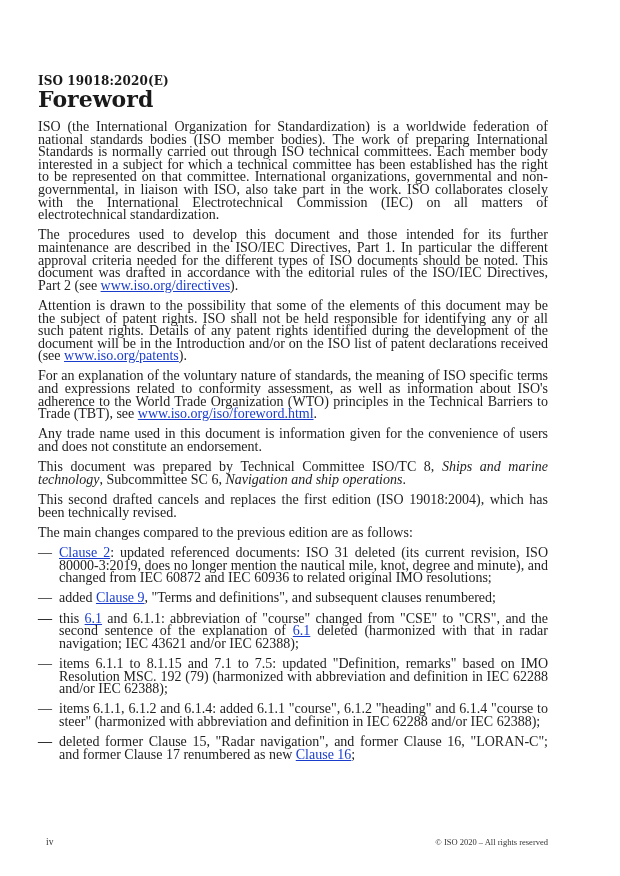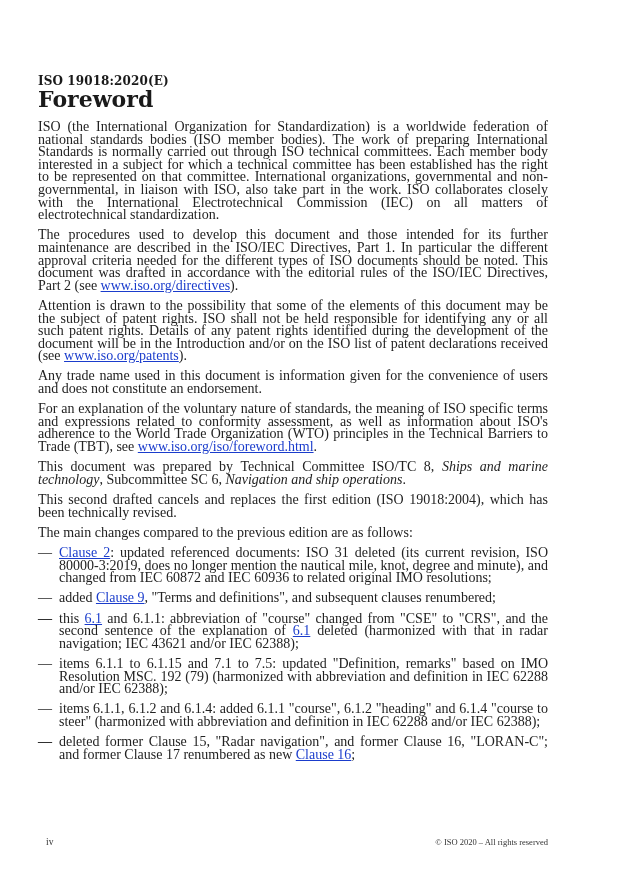--- a/index.html
+++ b/index.html
@@ -38,32 +38,32 @@
 <body>
 
 <div class="page">
   <div class="doc-id">ISO 19018:2020(E)</div>
   <h1 class="title">Foreword</h1>
 
   <div class="body">
     <p>ISO (the International Organization for Standardization) is a worldwide federation of national standards bodies (ISO member bodies). The work of preparing International Standards is normally carried out through ISO technical committees. Each member body interested in a subject for which a technical committee has been established has the right to be represented on that committee. International organizations, governmental and non-governmental, in liaison with ISO, also take part in the work. ISO collaborates closely with the International Electrotechnical Commission (IEC) on all matters of electrotechnical standardization.</p>
     <p><span>The procedures used to develop this document and those intended for its further maintenance are described in the ISO/IEC Directives, Part 1. In particular the different approval criteria needed for the different types of ISO documents should be noted. This document was drafted in accordance with the editorial rules of the ISO/IEC Directives, Part 2 (see </span><a href="#">www.iso.org/directives</a><span>).</span></p>
     <p><span>Attention is drawn to the possibility that some of the elements of this document may be the subject of patent rights. ISO shall not be held responsible for identifying any or all such patent rights. Details of any patent rights identified during the development of the document will be in the Introduction and/or on the ISO list of patent declarations received (see </span><a href="#">www.iso.org/patents</a><span>).</span></p>
+    <p><span>For an explanation of the voluntary nature of standards, the meaning of ISO specific terms and expressions related to conformity assessment, as well as information about ISO's adherence to the World Trade Organization (WTO) principles in the Technical Barriers to Trade (TBT), see </span><a href="#">www.iso.org/iso/foreword.html</a><span>.</span></p>
     <p>Any trade name used in this document is information given for the convenience of users and does not constitute an endorsement.</p>
-    <p><span>For an explanation of the voluntary nature of standards, the meaning of ISO specific terms and expressions related to conformity assessment, as well as information about ISO's adherence to the World Trade Organization (WTO) principles in the Technical Barriers to Trade (TBT), see </span><a href="#">www.iso.org/iso/foreword.html</a><span>.</span></p>
     <p><span>This document was prepared by Technical Committee ISO/TC 8, </span><em>Ships and marine technology</em><span>, Subcommittee SC 6, </span><em>Navigation and ship operations</em><span>.</span></p>
     <p>This second drafted cancels and replaces the first edition (ISO 19018:2004), which has been technically revised.</p>
     <p>The main changes compared to the previous edition are as follows:</p>
 
     <ul class="bullets">
       <li><span class="dash">—</span><a href="#">Clause 2</a><span>: updated referenced documents: ISO 31 deleted (its current revision, ISO 80000-3:2019, does no longer mention the nautical mile, knot, degree and minute), and changed from IEC 60872 and IEC 60936 to related original IMO resolutions;</span></li>
       <li><span class="dash">—</span><span>added </span><a href="#">Clause 9</a><span>, "Terms and definitions", and subsequent clauses renumbered;</span></li>
       <li><span class="dash">—</span></li>
       <li><span class="dash">—</span><span>this </span><a href="#">6.1</a><span> and 6.1.1: abbreviation of "course" changed from "CSE" to "CRS", and the second sentence of the explanation of </span><a href="#">6.1</a><span> deleted (harmonized with that in radar navigation; IEC 43621 and/or IEC 62388);</span></li>
-      <li><span class="dash">—</span><span>items 6.1.1 to 6.1.15 and 7.1 to 7.5: updated "Definition, remarks" based on IMO Resolution MSC. 192 (79) (harmonized with abbreviation and definition in IEC 62288 and/or IEC 62388);</span></li>
+      <li><span class="dash">—</span><span>items 6.1.1 to 8.1.15 and 7.1 to 7.5: updated "Definition, remarks" based on IMO Resolution MSC. 192 (79) (harmonized with abbreviation and definition in IEC 62288 and/or IEC 62388);</span></li>
       <li><span class="dash">—</span><span>items 6.1.1, 6.1.2 and 6.1.4: added 6.1.1 "course", 6.1.2 "heading" and 6.1.4 "course to steer" (harmonized with abbreviation and definition in IEC 62288 and/or IEC 62388);</span></li>
       <li><span class="dash">—</span></li>
       <li><span class="dash">—</span><span>deleted former Clause 15, "Radar navigation", and former Clause 16, "LORAN-C"; and former Clause 17 renumbered as new </span><a href="#">Clause 16</a><span>;</span></li>
     </ul>
   </div>
 </div>
 
 <div class="footer">
   <span class="page-num">iv</span>
   <span class="copyright">© ISO 2020 – All rights reserved</span>

